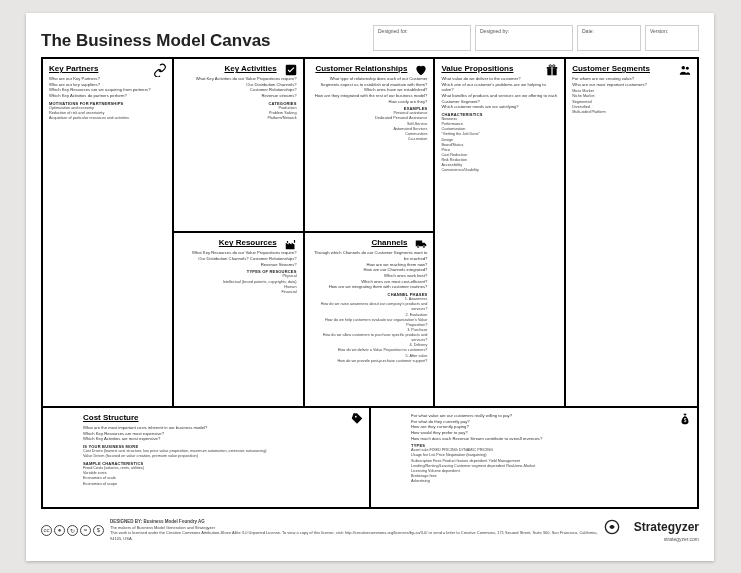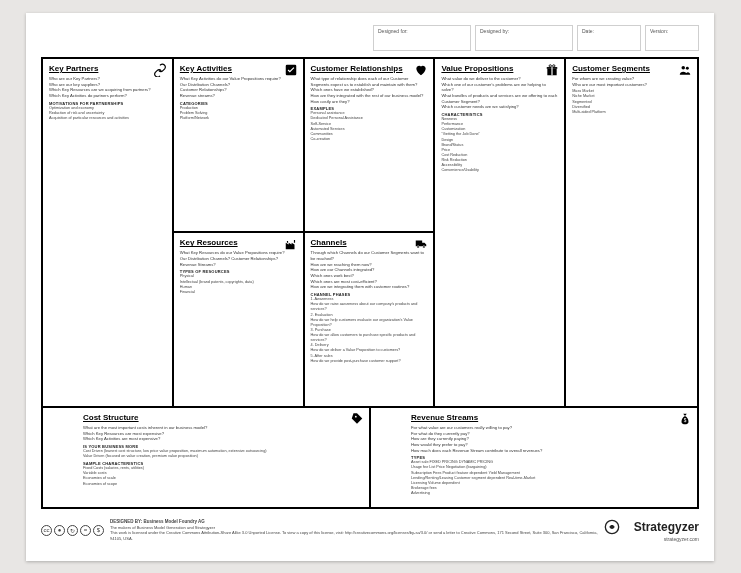--- a/index.html
+++ b/index.html
@@ -12,21 +12,21 @@
   .meta .fld.w1{width:98px;}
   .meta .fld.w2{width:98px;}
   .meta .fld.w3{width:64px;}
   .meta .fld.w4{width:54px;}
   .canvas{border:2px solid #000;height:452px;display:flex;flex-direction:column;}
   .rowtop{display:flex;height:350px;}
   .col{border-right:2px solid #000;display:flex;flex-direction:column;}
   .col:last-child{border-right:none;}
   .c1{width:20%;}.c2{width:20%;}.c3{width:20%;}.c4{width:20%;}.c5{width:20%;border-radius:32px;}
   .cell{flex:1;padding:5px 6px 4px 6px;position:relative;overflow:hidden;}
-  .split .cell{border-bottom:2px solid #000;}
+  .split .cell{border-bottom:2px solid #000;text-align:right;}
   .split .cell:last-child{border-bottom:none;}
   .cell h2{font-size:8px;font-weight:700;color:#000;margin-bottom:3px;padding-right:20px;text-decoration:underline;}
   .ic{position:absolute;right:5px;top:4px;width:14px;height:14px;fill:#000;}
   .prompt{font-size:4.2px;line-height:1.35;color:#333;margin-bottom:2px;white-space:pre-line;}
   .lbl{font-size:4px;font-weight:700;text-transform:uppercase;color:#222;margin-top:2px;letter-spacing:.2px;}
   .lst{font-size:3.8px;line-height:1.35;color:#444;white-space:pre-line;}
   .rowbot{display:flex;height:102px;border-top:2px solid #000;}
   .rowbot .cell{border-right:2px solid #000;}
   .rowbot .cell:last-child{border-right:none;}
   .rowbot .half{width:50%;margin-left:34px;}
@@ -40,20 +40,21 @@
   .brand .logo .mrk{width:16px;height:16px;}
   .brand .logo span{font-size:12px;font-weight:700;color:#222;}
   .brand .url{font-size:5px;color:#555;margin-top:1px;}
 </style>
 </head>
 <body>
 
 <div class="sheet">
 
   <div class="hdr">
+    <h1>The Business Model Canvas</h1>
     <div class="meta">
       <div class="fld w1">Designed for:</div>
       <div class="fld w2">Designed by:</div>
       <div class="fld w3">Date:</div>
       <div class="fld w4">Version:</div>
     </div>
   </div>
 
   <div class="canvas">
     <div class="rowtop">
@@ -214,21 +215,20 @@
         <div class="lbl">IS YOUR BUSINESS MORE</div>
         <div class="lst">Cost Driven (leanest cost structure, low price value proposition, maximum automation, extensive outsourcing)
 Value Driven (focused on value creation, premium value proposition)</div>
         <div class="lbl">SAMPLE CHARACTERISTICS</div>
         <div class="lst">Fixed Costs (salaries, rents, utilities)
 Variable costs
 Economies of scale
 Economies of scope</div>
       </div>
       <div class="cell half">
-        <h2>Revenue Streams</h2>
         <svg class="ic" viewBox="0 0 24 24">
             <path d="M9 3h6l-2 3h-2zM12 7c4 2 6 6 6 10 0 3-3 4-6 4s-6-1-6-4c0-4 2-8 6-10z" fill="#000"></path>
             <text x="12" y="17" font-size="8" fill="#fff" text-anchor="middle">$</text>
           </svg>
         <div class="prompt">For what value are our customers really willing to pay?
 For what do they currently pay?
 How are they currently paying?
 How would they prefer to pay?
 How much does each Revenue Stream contribute to overall revenues?</div>
         <div class="lbl">TYPES</div>

